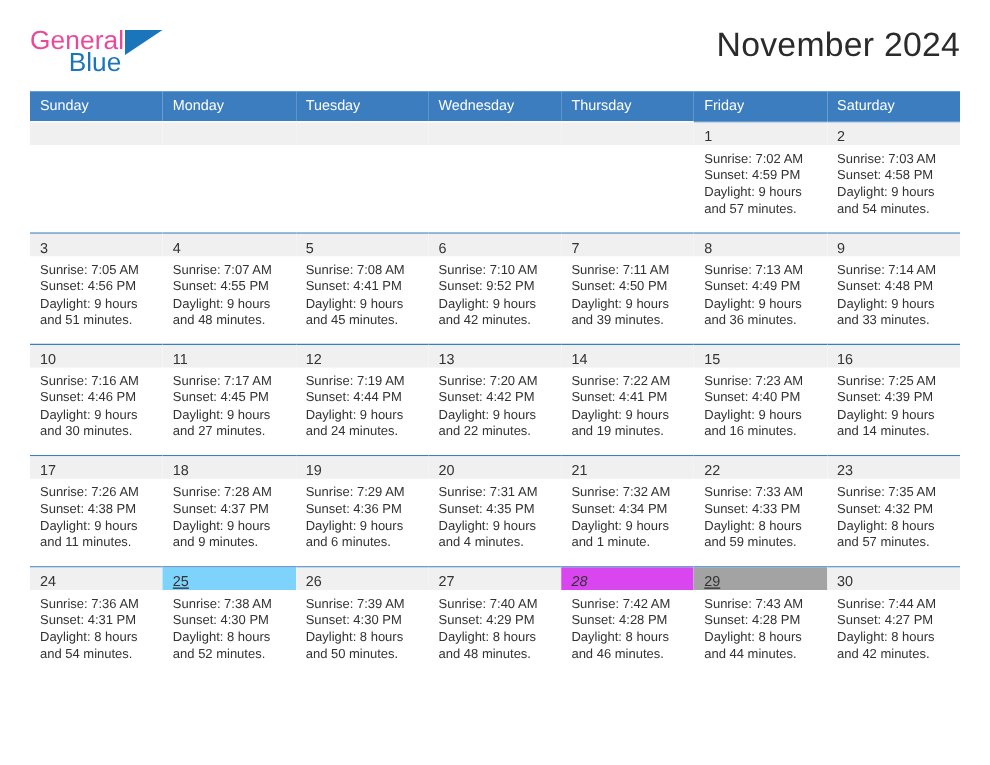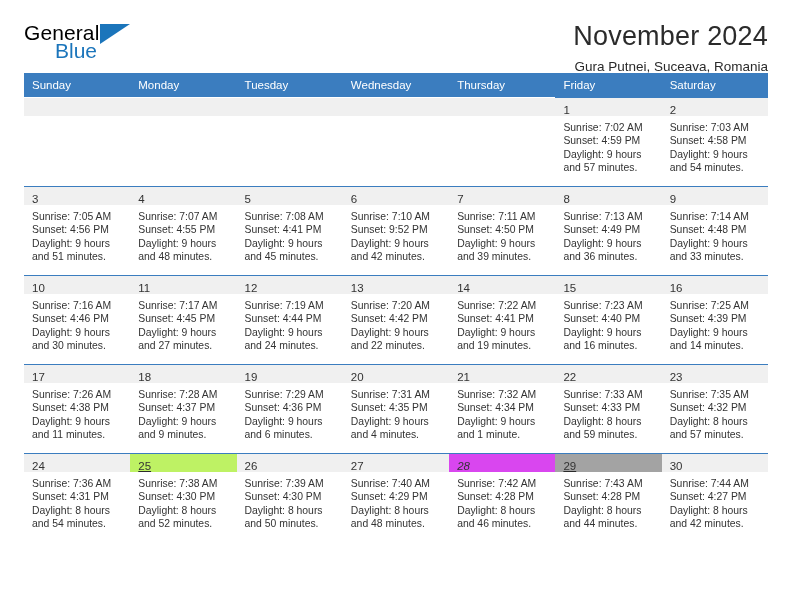--- a/index.html
+++ b/index.html
@@ -37,21 +37,21 @@
     width: 120px;
     height: 48px;
     flex: 0 0 auto;
   }
   .logo-general {
     position: absolute;
     left: 0;
     top: 0;
     font-size: 21px;
     letter-spacing: .1px;
-    color: #000000;
+    color: #ec4899;
     line-height: 1;
   }
   .logo-blue {
     position: absolute;
     left: 31px;
     top: 18px;
     font-size: 21px;
     color: #1b75bb;
     line-height: 1;
   }
@@ -153,21 +153,20 @@
   <div class="header">
 
     <div class="logo">
       <span class="logo-general">General</span>
       <span class="logo-tri" style="border-left-color: rgb(27, 117, 187);"></span>
       <span class="logo-blue" style="color: rgb(27, 117, 187);">Blue</span>
     </div>
 
     <div class="titles">
       <h1 class="cal-title">November 2024</h1>
-      <p class="cal-subtitle">Gura Putnei, Suceava, Romania</p>
     </div>
 
   </div>
 
   <table class="calendar">
     <thead>
       <tr>
         <th style="background: rgb(59, 125, 191);">Sunday</th>
         <th style="background: rgb(59, 125, 191);">Monday</th>
         <th style="background: rgb(59, 125, 191);">Tuesday</th>
@@ -471,21 +470,21 @@
               <div class="cell-body">
                 <div>Sunrise: 7:36 AM</div>
                 <div>Sunset: 4:31 PM</div>
                 <div class="daylight-line">Daylight: 8 hours</div>
                 <div class="daylight-line">and 54 minutes.</div>
               </div>
             </div>
           </td>
           <td>
             <div class="cell" style="border-top-color: rgb(59, 125, 191);">
-              <div class="daynum-band" style="background: #bef264; text-decoration: underline;"><span class="daynum">25</span></div>
+              <div class="daynum-band" style="background: #7dd3fc; text-decoration: underline;"><span class="daynum">25</span></div>
               <div class="cell-body">
                 <div>Sunrise: 7:38 AM</div>
                 <div>Sunset: 4:30 PM</div>
                 <div class="daylight-line">Daylight: 8 hours</div>
                 <div class="daylight-line">and 52 minutes.</div>
               </div>
             </div>
           </td>
           <td>
             <div class="cell" style="border-top-color: rgb(59, 125, 191);">

